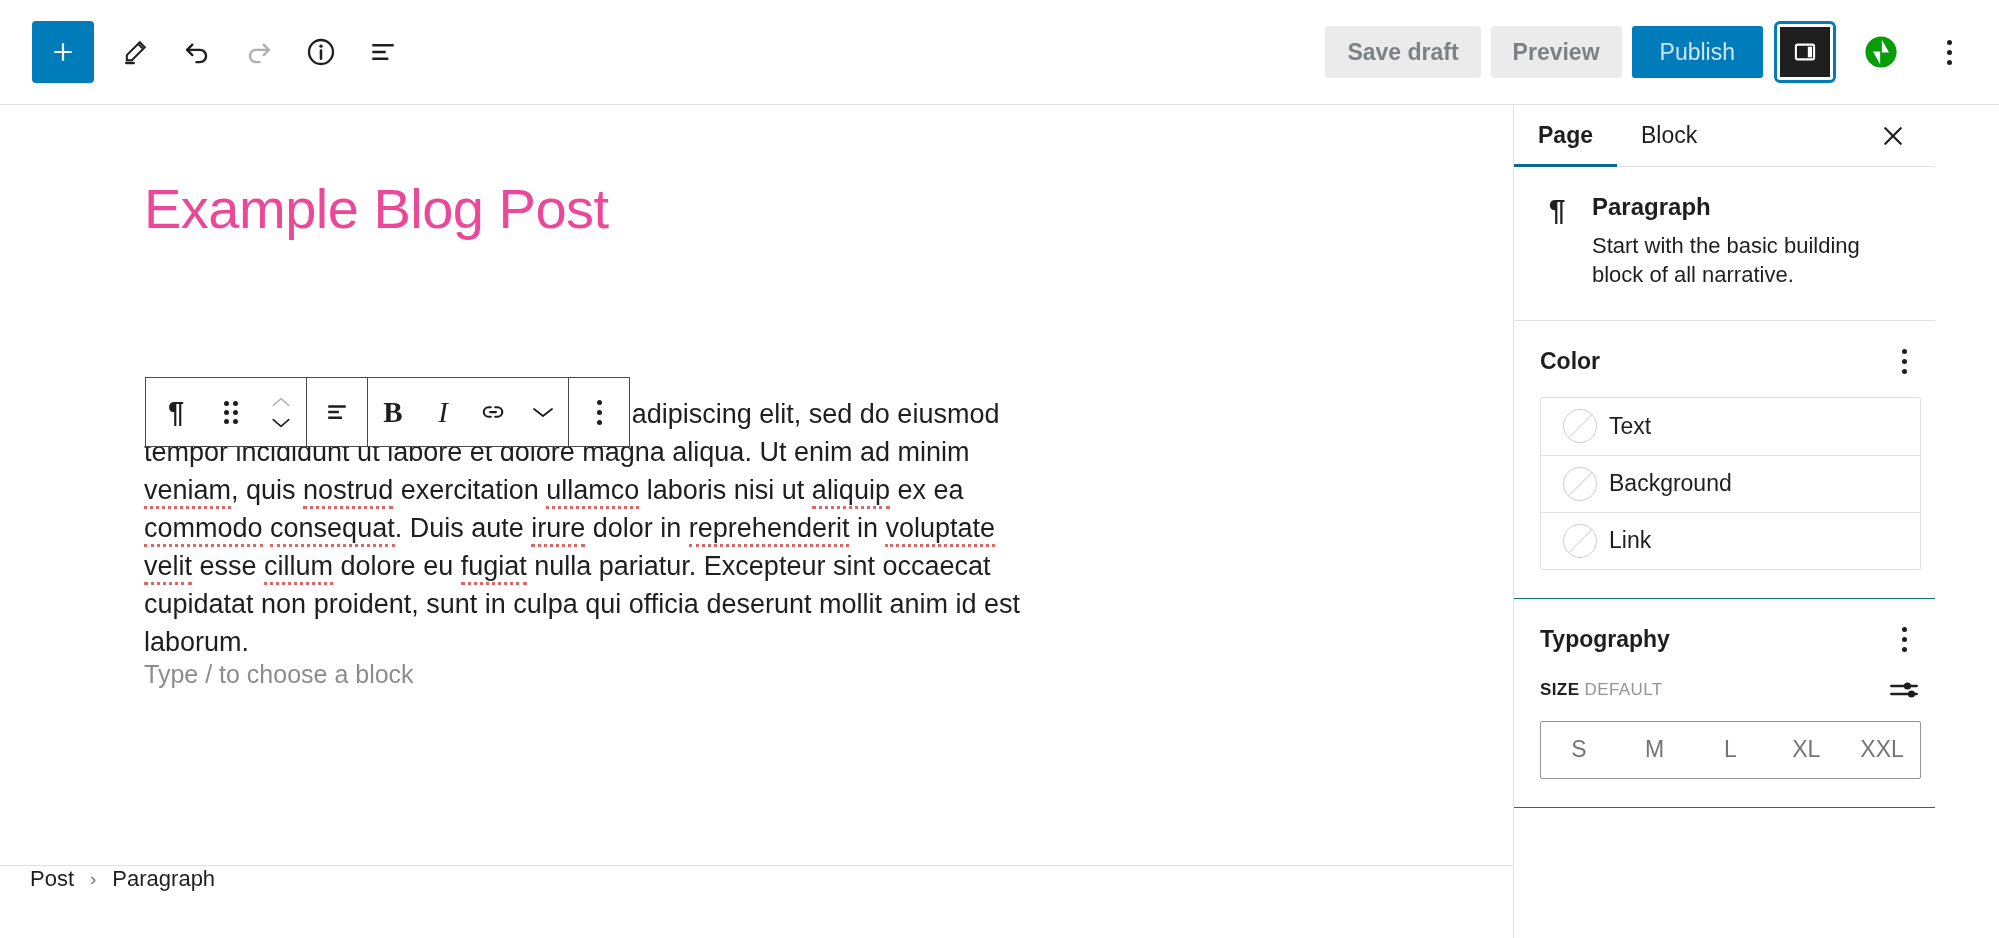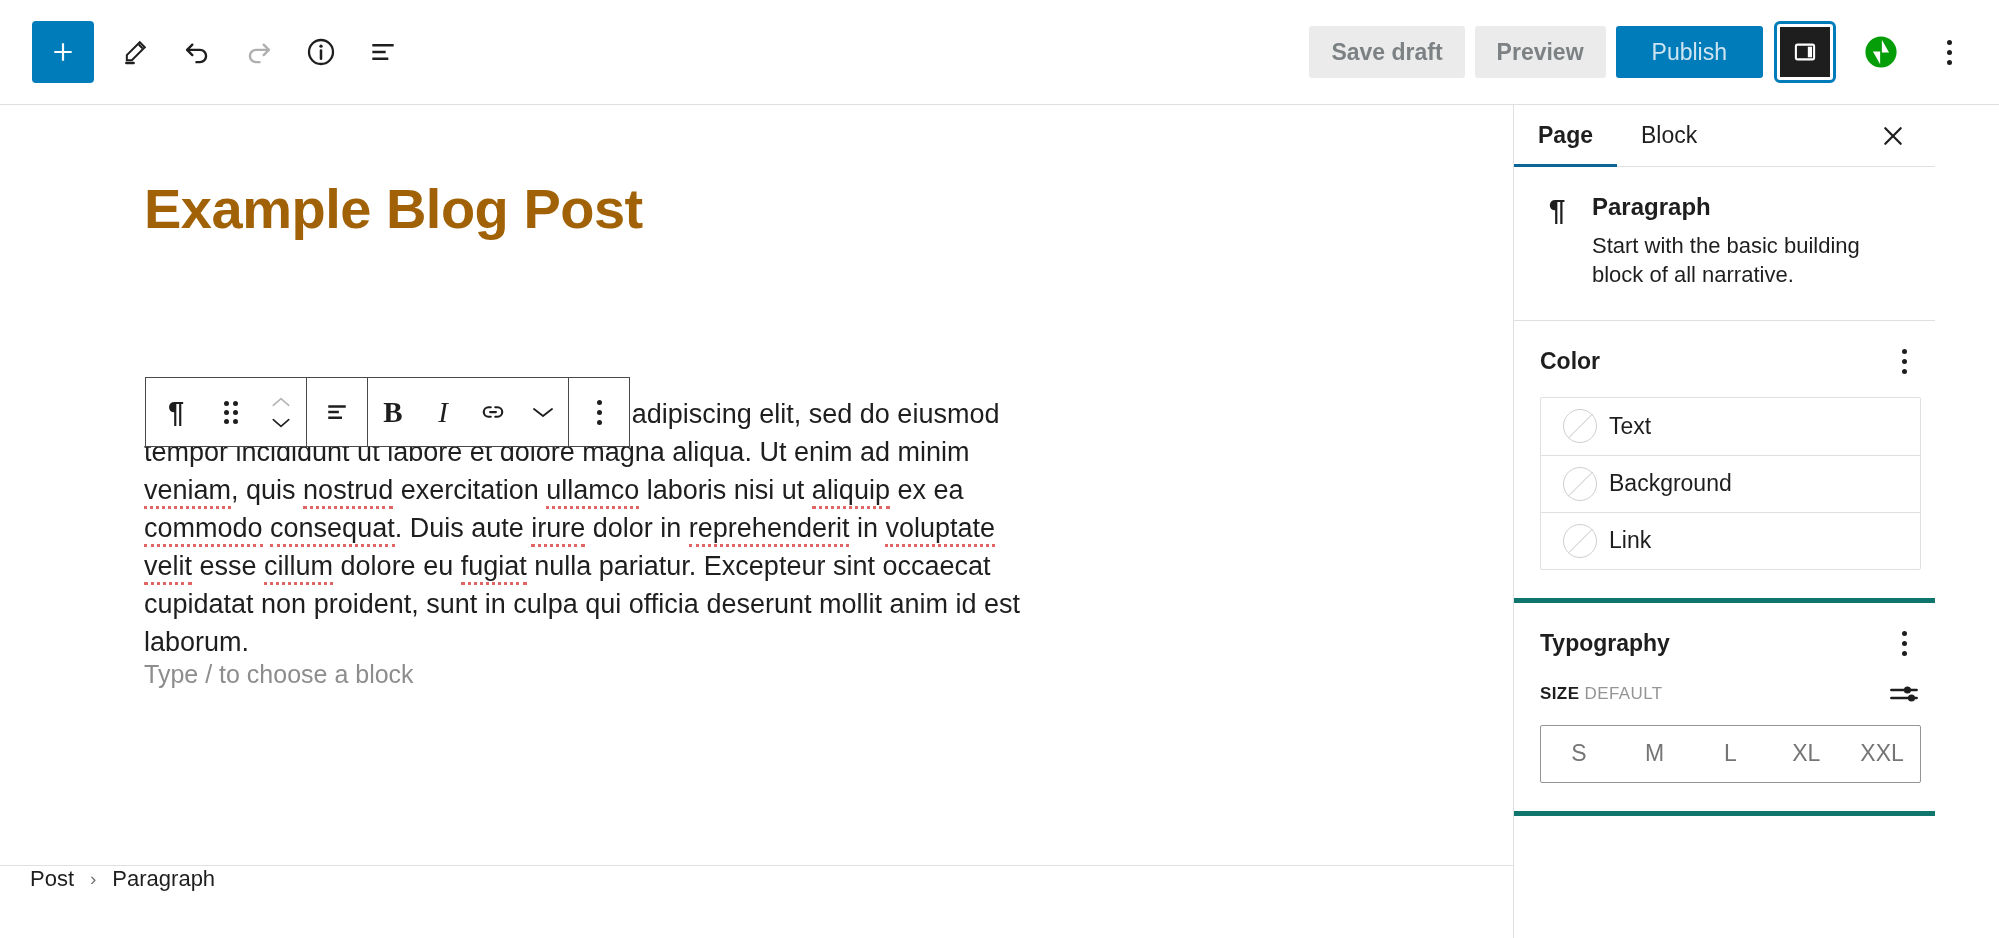--- a/index.html
+++ b/index.html
@@ -52,21 +52,21 @@
     color: #7c8184;
     font-size: 23px;
     font-family: "Liberation Sans", sans-serif;
     cursor: pointer;
     display:flex; align-items:center;
     white-space: nowrap;
     font-weight: bold;
   }
   .text-btn + .text-btn { margin-left: 10px; }
   .publish-btn {
-    height: 52px; padding: 0 36px; margin-left: 10px;
+    height: 52px; padding: 0 28px; margin-left: 10px;
     border:none; border-radius: 3px;
     background: #007cba; color: #cfe4f1;
     font-size: 23px; cursor: pointer;
     display:flex; align-items:center; white-space: nowrap;
   }
   .settings-toggle {
     width: 56px; height: 56px; margin-left: 14px;
     background: #1e1e1e;
     border: 3px solid #ffffff;
     outline: 3px solid #007cba;
@@ -91,22 +91,22 @@
     top: 105px; left: 0;
     width: 1513px; height: 806px;
     background: #ffffff;
     overflow: hidden;
   }
   .post-title {
     position: absolute;
     left: 144px; top: 72px;
     width: 1000px;
     font-size: 56px;
-    font-weight: 700;
-    color: #a16207;
+    font-weight: 400;
+    color: #ec4899;
     letter-spacing: -0.5px;
     line-height: 1.15;
     white-space: nowrap;
   }
 
   
   .block-toolbar {
     position: absolute;
     left: 145px; top: 272px;
     height: 70px;
@@ -209,21 +209,21 @@
   .sb-blockcard .bc-icon {
     font-size: 30px; font-weight: 700; color:#1e1e1e;
     line-height: 1; width: 34px; flex: 0 0 34px; text-align:center;
     padding-top: 2px;
   }
   .bc-title { font-size: 24px; font-weight: 700; color:#1e1e1e; margin-bottom: 10px; }
   .bc-desc { font-size: 22px; color: #1e1e1e; line-height: 1.34; max-width: 350px; }
 
   .sb-section {
     padding: 24px 14px 28px 26px;
-    border-bottom: 5px solid #0f766e;
+    border-bottom: 1px solid #0f766e;
   }
   .sec-head {
     display:flex; align-items:center; justify-content:space-between;
     margin-bottom: 18px;
   }
   .sec-title { font-size: 23px; font-weight: 700; color:#1e1e1e; }
   .sec-kebab {
     background:transparent;border:none;cursor:pointer;
     width: 34px; height: 34px; display:flex;align-items:center;justify-content:center;
   }

